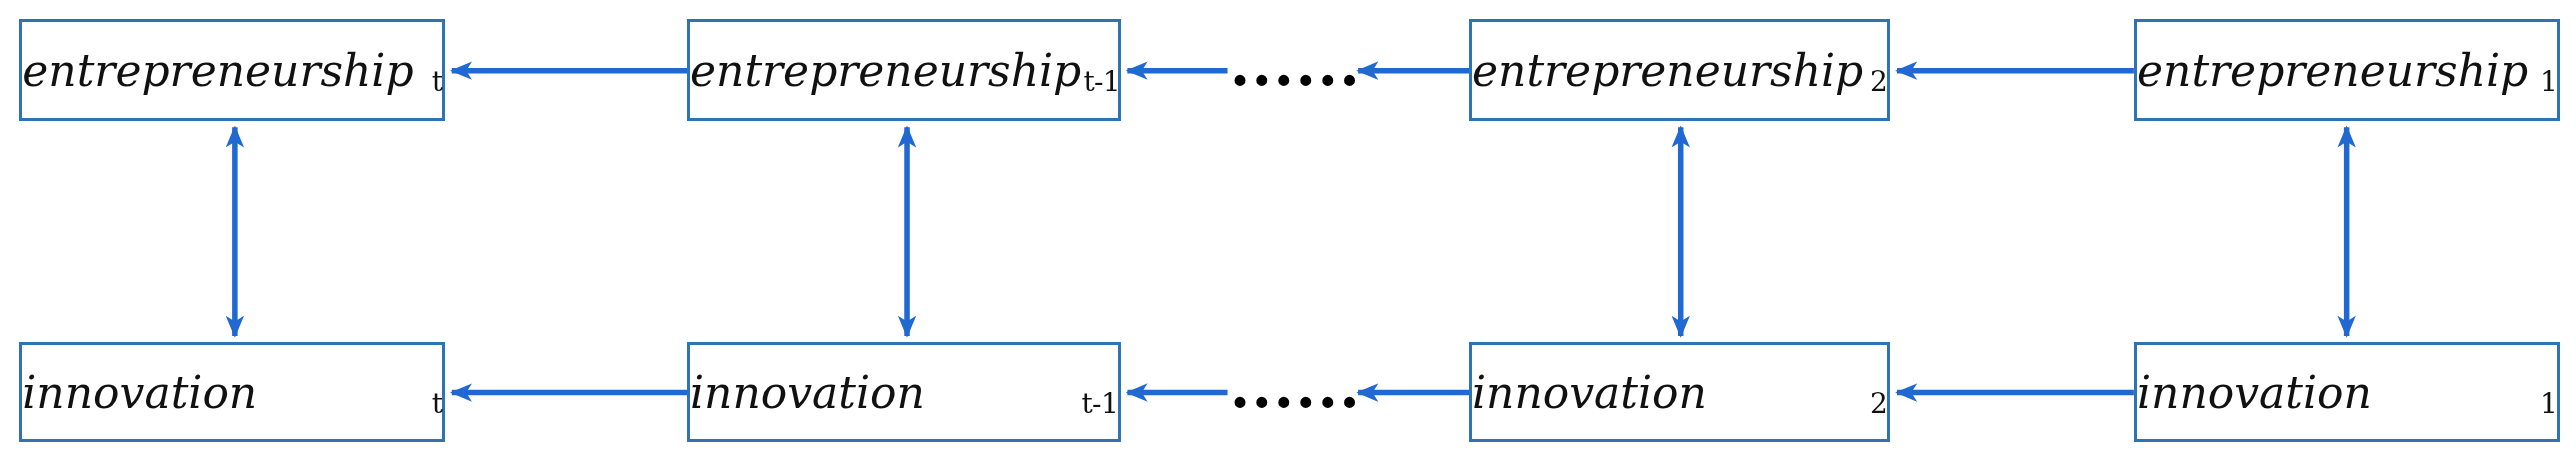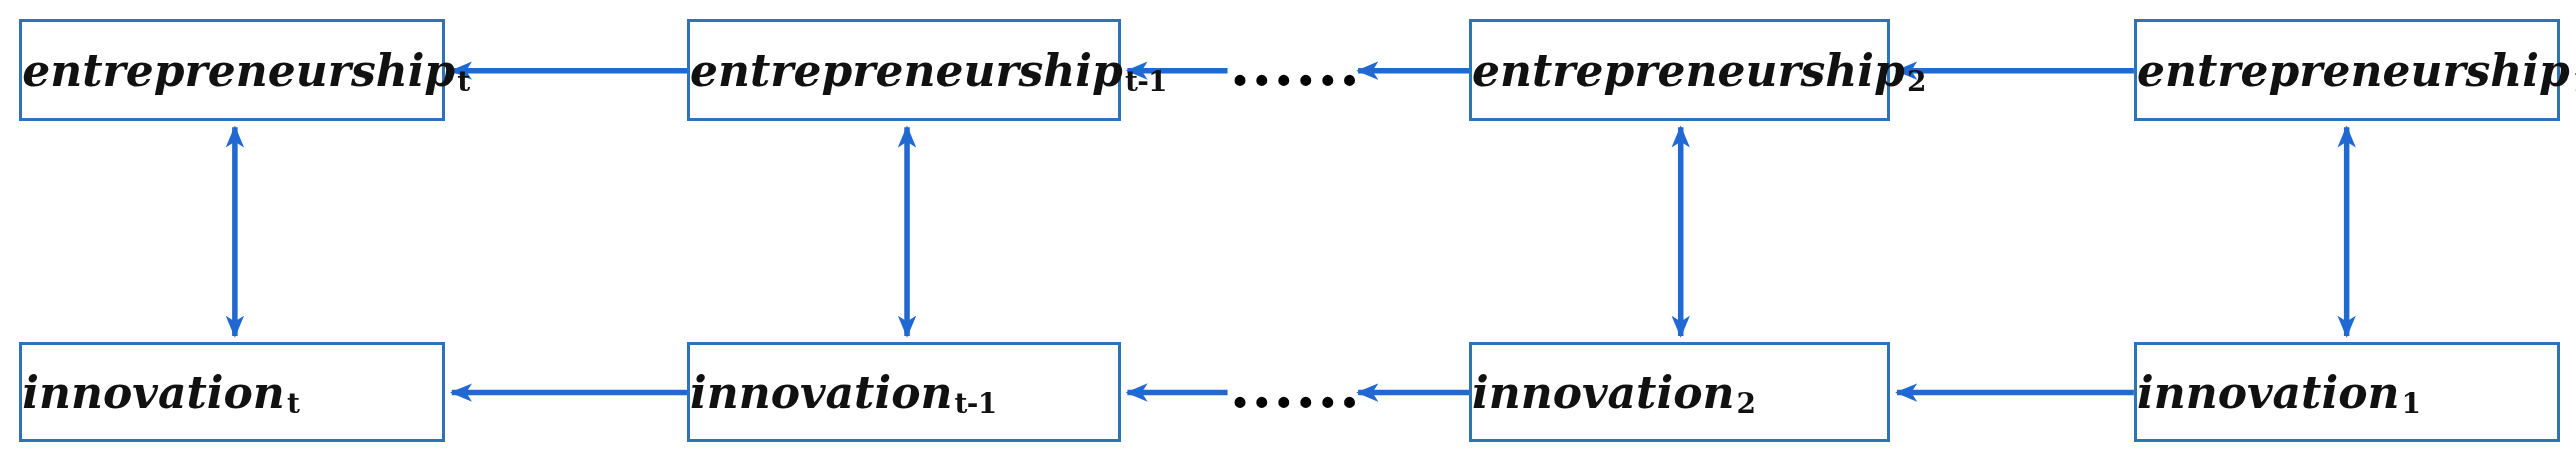--- a/index.html
+++ b/index.html
@@ -17,23 +17,23 @@
   }
   .canvas{position:relative;width:2576px;height:466px;}
   .arrow-layer{position:absolute;left:0;top:0;width:2576px;height:466px;}
   .arrow-layer line{stroke:var(--arrow);stroke-width:8;}
   .arrow-layer marker path{fill:var(--arrow);}
   .node{
     position:absolute;
     box-sizing:border-box;
     border:3.5px solid var(--box_border);
     background:#ffffff;
-    display:flex;align-items:center;justify-content:flex-start;
+    display:flex;align-items:center;justify-content:space-between;
     color:var(--text);
-    font-weight:bold;font-style:italic;
+    font-weight:normal;font-style:italic;
     font-size:44px;
     white-space:nowrap;
   }
   .node .sub{
     font-style:normal;
     font-size:28px;
     transform:translateY(11px);
     margin-left:2.1px;
     letter-spacing:-0.7px;
   }

